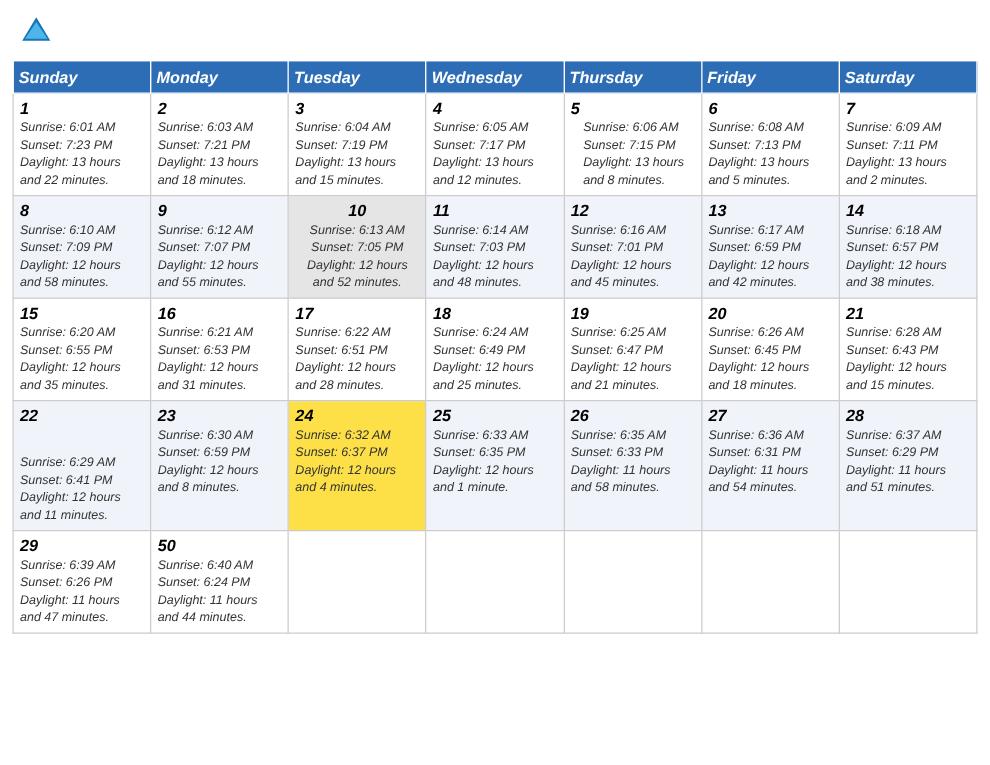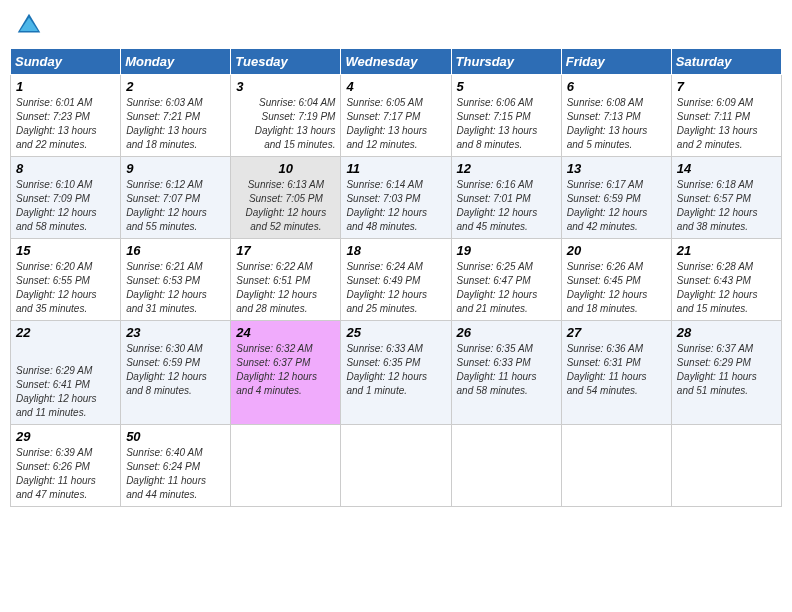--- a/index.html
+++ b/index.html
@@ -131,35 +131,35 @@
         </td>
         <td>
           <span class="day-num">2</span>
           <div class="day-info" style="white-space: pre-line;">Sunrise: 6:03 AM
 Sunset: 7:21 PM
 Daylight: 13 hours
 and 18 minutes.</div>
         </td>
         <td>
           <span class="day-num">3</span>
-          <div class="day-info" style="white-space: pre-line; text-align: right;">Sunrise: 6:04 AM
+          <div class="day-info" style="white-space: pre-line;">Sunrise: 6:04 AM
 Sunset: 7:19 PM
 Daylight: 13 hours
 and 15 minutes.</div>
         </td>
         <td>
           <span class="day-num">4</span>
           <div class="day-info" style="white-space: pre-line;">Sunrise: 6:05 AM
 Sunset: 7:17 PM
 Daylight: 13 hours
 and 12 minutes.</div>
         </td>
         <td>
           <span class="day-num">5</span>
-          <div class="day-info" style="white-space: pre-line;">Sunrise: 6:06 AM
+          <div class="day-info" style="white-space: pre-line; margin-left: 10px;">Sunrise: 6:06 AM
 Sunset: 7:15 PM
 Daylight: 13 hours
 and 8 minutes.</div>
         </td>
         <td>
           <span class="day-num">6</span>
           <div class="day-info" style="white-space: pre-line;">Sunrise: 6:08 AM
 Sunset: 7:13 PM
 Daylight: 13 hours
 and 5 minutes.</div>
@@ -282,21 +282,21 @@
 Daylight: 12 hours
 and 11 minutes.</div>
         </td>
         <td style="background: rgb(240, 244, 250);">
           <span class="day-num">23</span>
           <div class="day-info" style="white-space: pre-line;">Sunrise: 6:30 AM
 Sunset: 6:59 PM
 Daylight: 12 hours
 and 8 minutes.</div>
         </td>
-        <td style="background: #f0abfc;">
+        <td style="background: #fde047;">
           <span class="day-num">24</span>
           <div class="day-info" style="white-space: pre-line;">Sunrise: 6:32 AM
 Sunset: 6:37 PM
 Daylight: 12 hours
 and 4 minutes.</div>
         </td>
         <td style="background: rgb(240, 244, 250);">
           <span class="day-num">25</span>
           <div class="day-info" style="white-space: pre-line;">Sunrise: 6:33 AM
 Sunset: 6:35 PM

